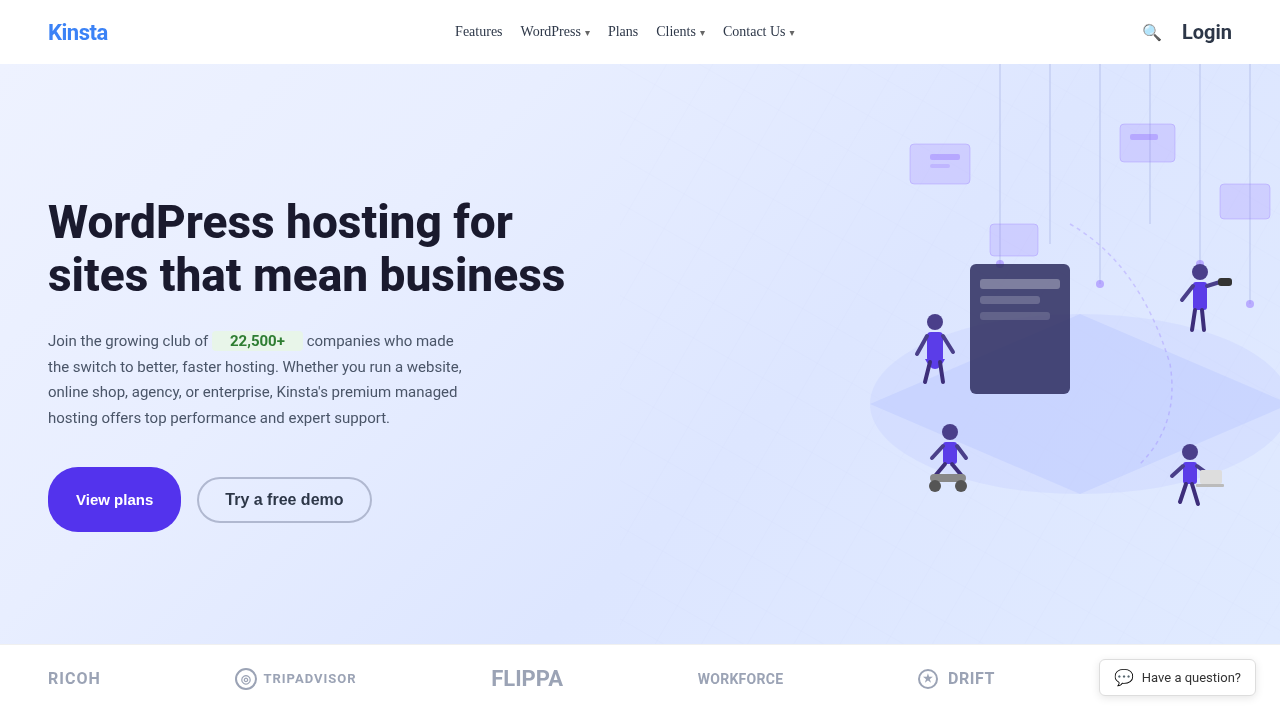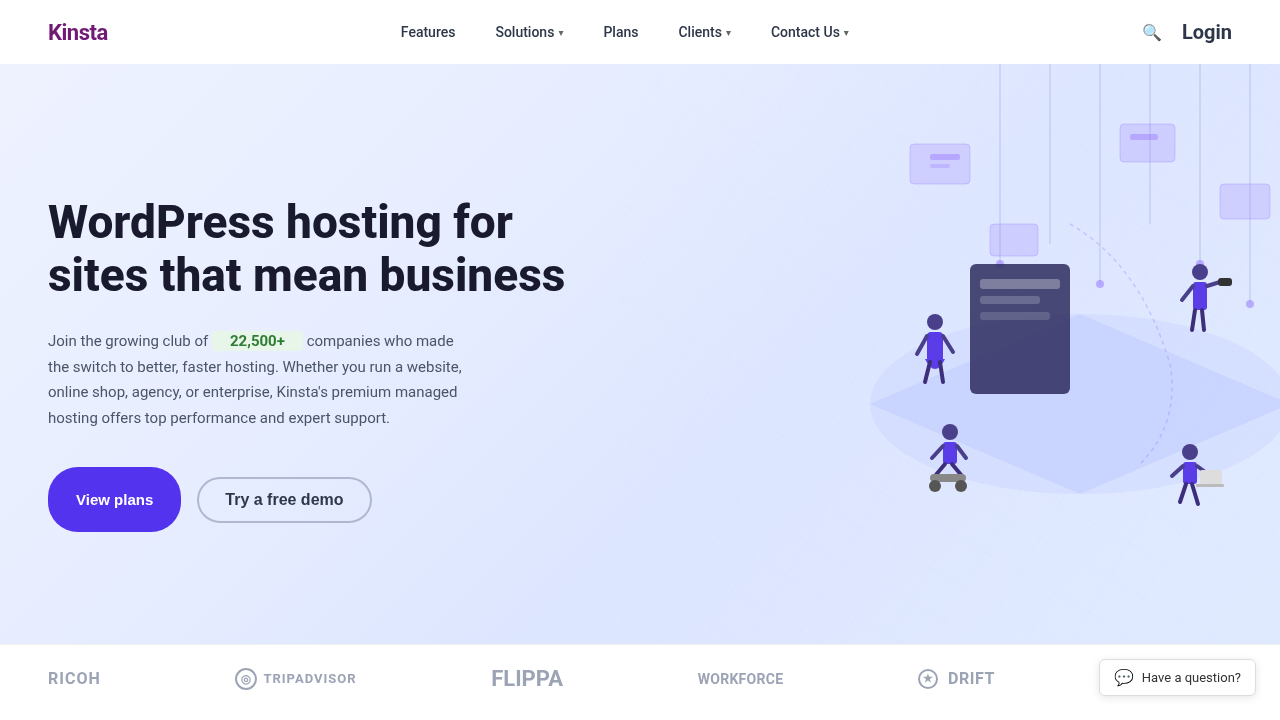--- a/index.html
+++ b/index.html
@@ -18,28 +18,29 @@
       justify-content: space-between;
       padding: 0 48px;
       height: 64px;
       background: transparent;
       position: relative;
       z-index: 10;
     }
     .nav-logo {
       font-size: 22px;
       font-weight: 700;
-      color: #701a75;
+      color: #3b82f6;
       letter-spacing: -0.5px;
     }
     .nav-links {
       display: flex;
       align-items: flex-start;
-      gap: 40px;
+      gap: 18px;
       list-style: none;
+      font-family: Liberation Serif, serif;
     }
     .nav-links li a {
       color: #2d3748;
       text-decoration: none;
       font-size: 14px;
       font-weight: 500;
       display: flex;
       align-items: center;
       gap: 4px;
     }
@@ -208,21 +209,21 @@
 <nav>
   <div class="nav-logo">Kinsta</div>
   <ul class="nav-links">
     <li>
       <a href="#">
           <span>Features</span>
         </a>
     </li>
     <li>
       <a href="#">
-          <span>Solutions</span> 
+          <span>WordPress</span> 
           <span class="chevron">▾</span>
         </a>
     </li>
     <li>
       <a href="#">
           <span>Plans</span>
         </a>
     </li>
     <li>
       <a href="#">

